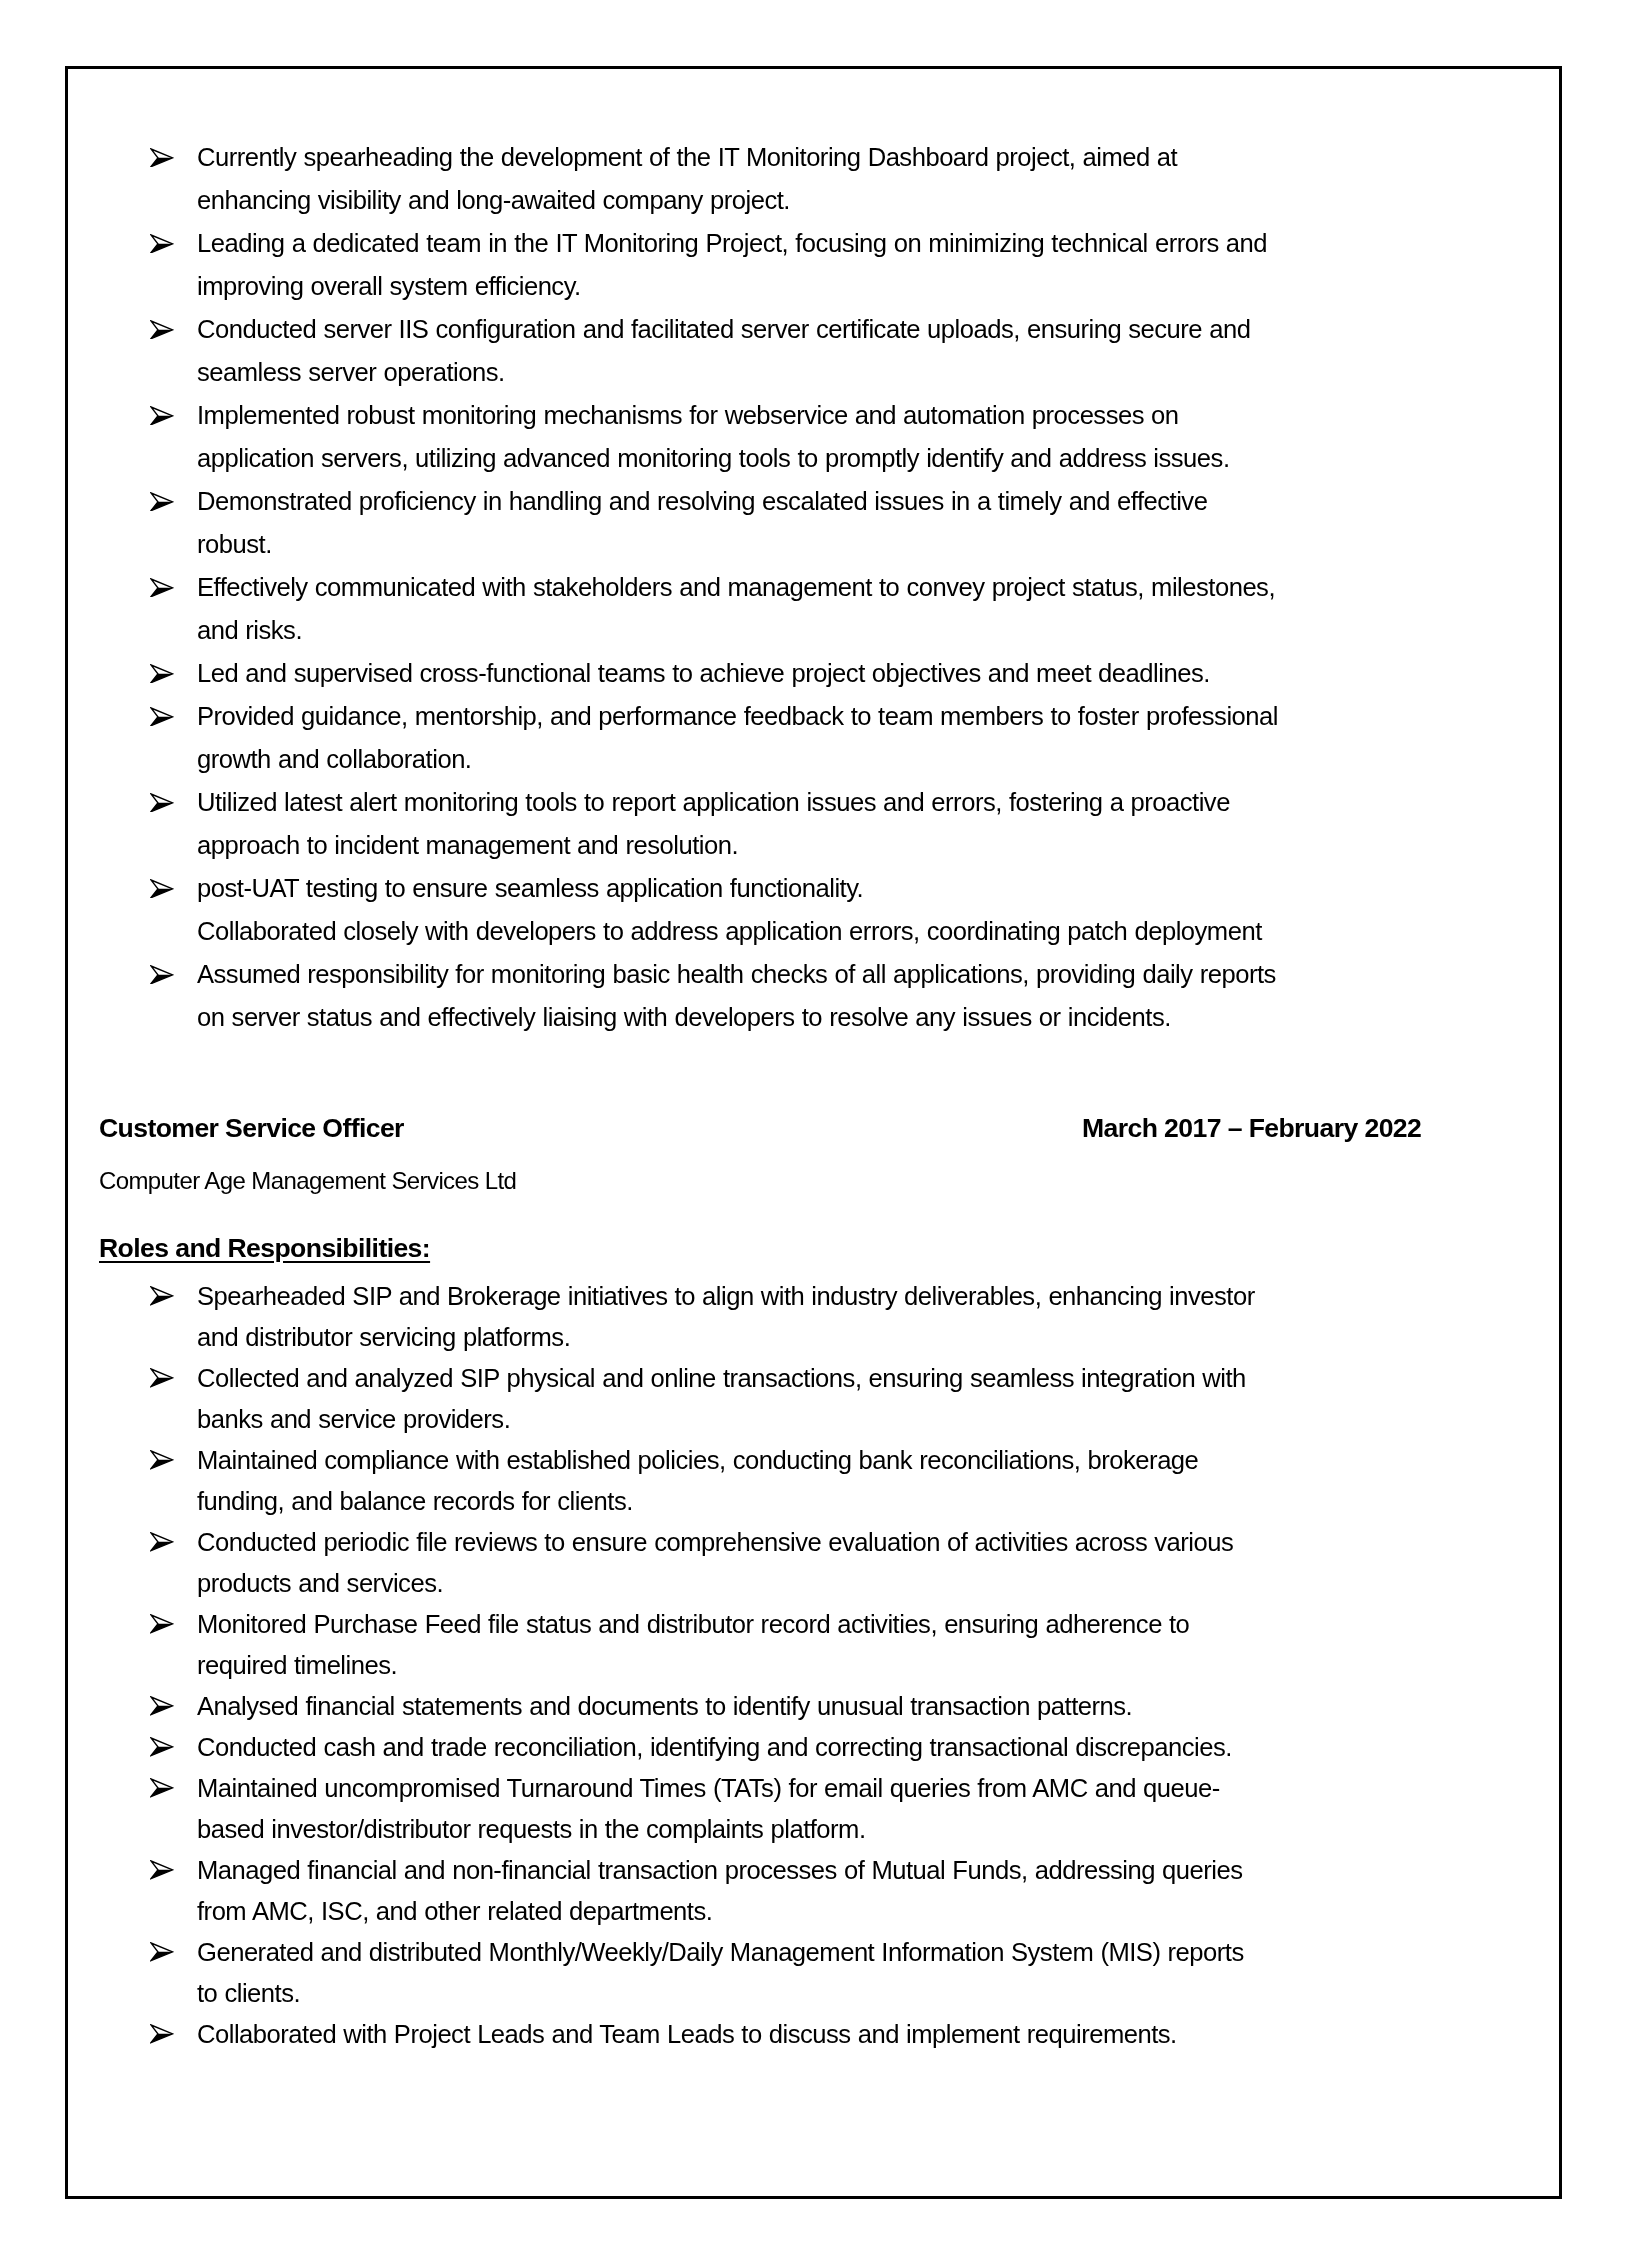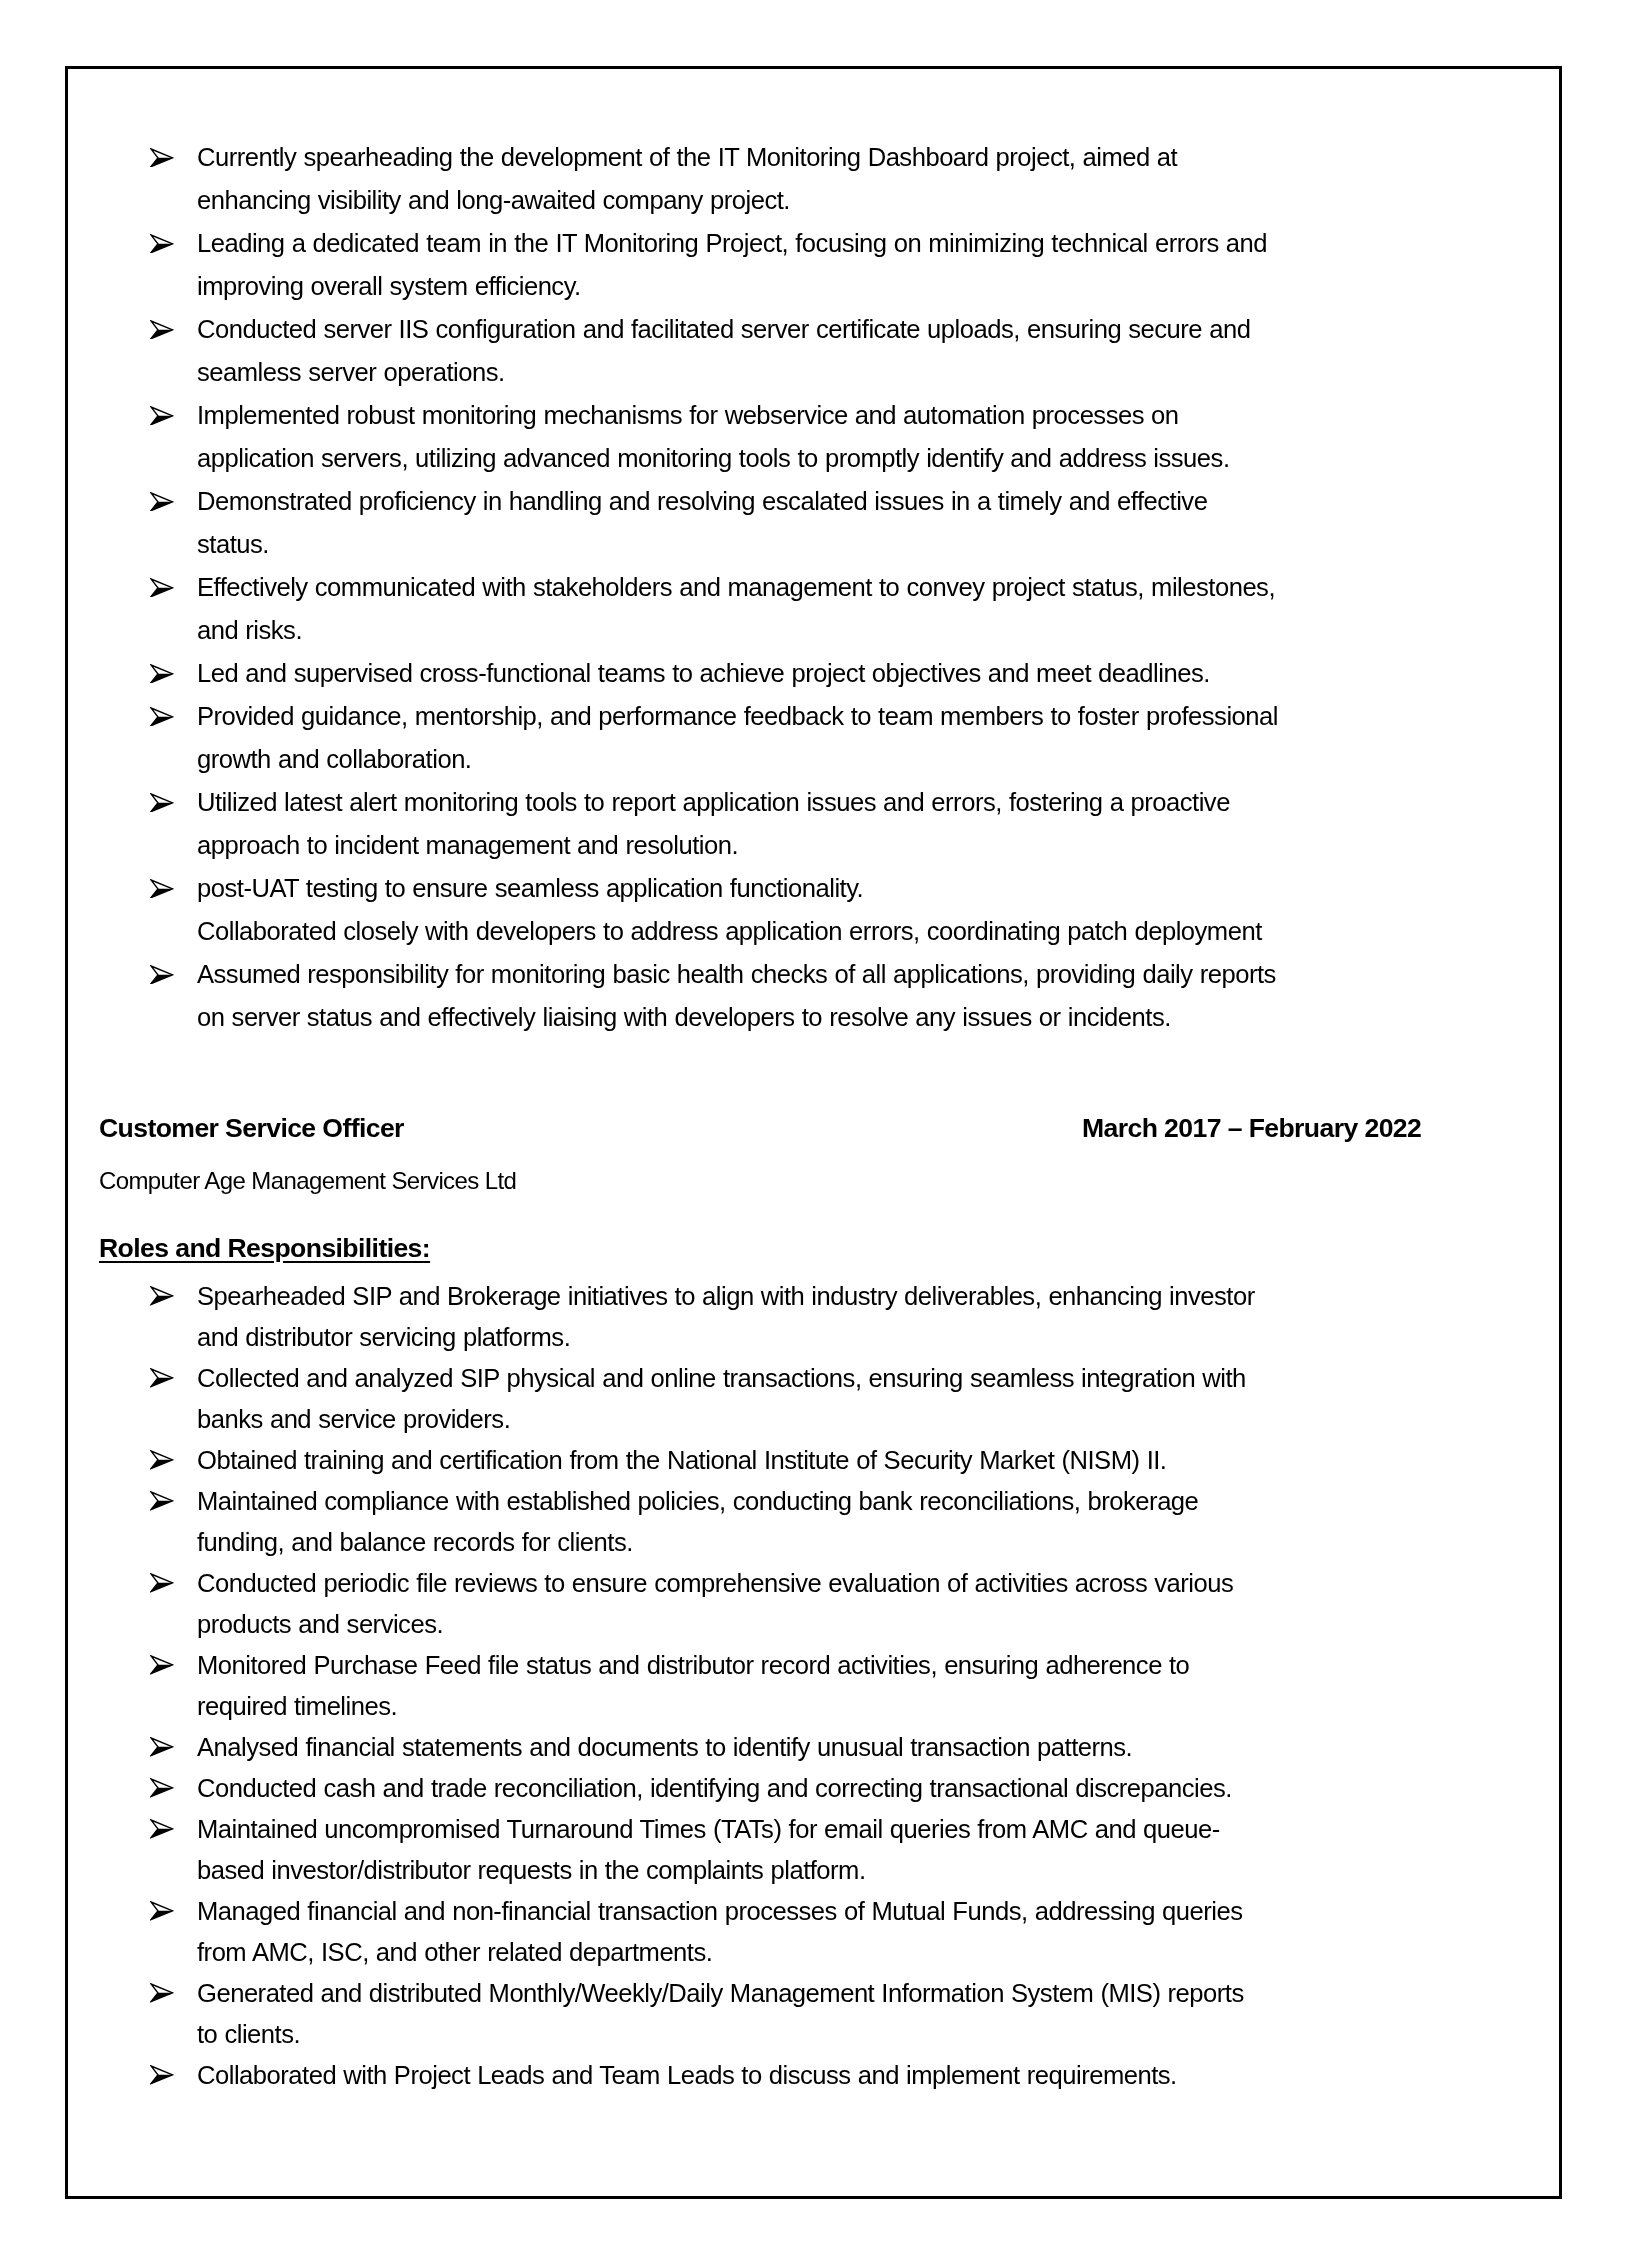--- a/index.html
+++ b/index.html
@@ -76,21 +76,21 @@
         <span class="line">application servers, utilizing advanced monitoring tools to promptly identify and address issues.</span>
       </li>
     <li class="bullet-item">
         <span class="arrow">
           <svg width="23.6" height="19.7" viewBox="0 0 24 20">
             <path d="M1 1 L23 10 L1 19 L8 10 Z" fill="#fff" stroke="#000" stroke-width="1.4" stroke-linejoin="miter"></path>
             <path d="M1 19 L23 10 L8 10 Z" fill="#000"></path>
           </svg>
         </span>
         <span class="line">Demonstrated proficiency in handling and resolving escalated issues in a timely and effective</span>
-        <span class="line">status.</span>
+        <span class="line">robust.</span>
       </li>
     <li class="bullet-item">
         <span class="arrow">
           <svg width="23.6" height="19.7" viewBox="0 0 24 20">
             <path d="M1 1 L23 10 L1 19 L8 10 Z" fill="#fff" stroke="#000" stroke-width="1.4" stroke-linejoin="miter"></path>
             <path d="M1 19 L23 10 L8 10 Z" fill="#000"></path>
           </svg>
         </span>
         <span class="line">Effectively communicated with stakeholders and management to convey project status, milestones,</span>
         <span class="line">and risks.</span>
@@ -174,29 +174,20 @@
         <span class="line">Collected and analyzed SIP physical and online transactions, ensuring seamless integration with</span>
         <span class="line">banks and service providers.</span>
       </li>
     <li class="bullet-item">
         <span class="arrow">
           <svg width="23.6" height="19.7" viewBox="0 0 24 20">
             <path d="M1 1 L23 10 L1 19 L8 10 Z" fill="#fff" stroke="#000" stroke-width="1.4" stroke-linejoin="miter"></path>
             <path d="M1 19 L23 10 L8 10 Z" fill="#000"></path>
           </svg>
         </span>
-        <span class="line">Obtained training and certification from the National Institute of Security Market (NISM) II.</span>
-      </li>
-    <li class="bullet-item">
-        <span class="arrow">
-          <svg width="23.6" height="19.7" viewBox="0 0 24 20">
-            <path d="M1 1 L23 10 L1 19 L8 10 Z" fill="#fff" stroke="#000" stroke-width="1.4" stroke-linejoin="miter"></path>
-            <path d="M1 19 L23 10 L8 10 Z" fill="#000"></path>
-          </svg>
-        </span>
         <span class="line">Maintained compliance with established policies, conducting bank reconciliations, brokerage</span>
         <span class="line">funding, and balance records for clients.</span>
       </li>
     <li class="bullet-item">
         <span class="arrow">
           <svg width="23.6" height="19.7" viewBox="0 0 24 20">
             <path d="M1 1 L23 10 L1 19 L8 10 Z" fill="#fff" stroke="#000" stroke-width="1.4" stroke-linejoin="miter"></path>
             <path d="M1 19 L23 10 L8 10 Z" fill="#000"></path>
           </svg>
         </span>

